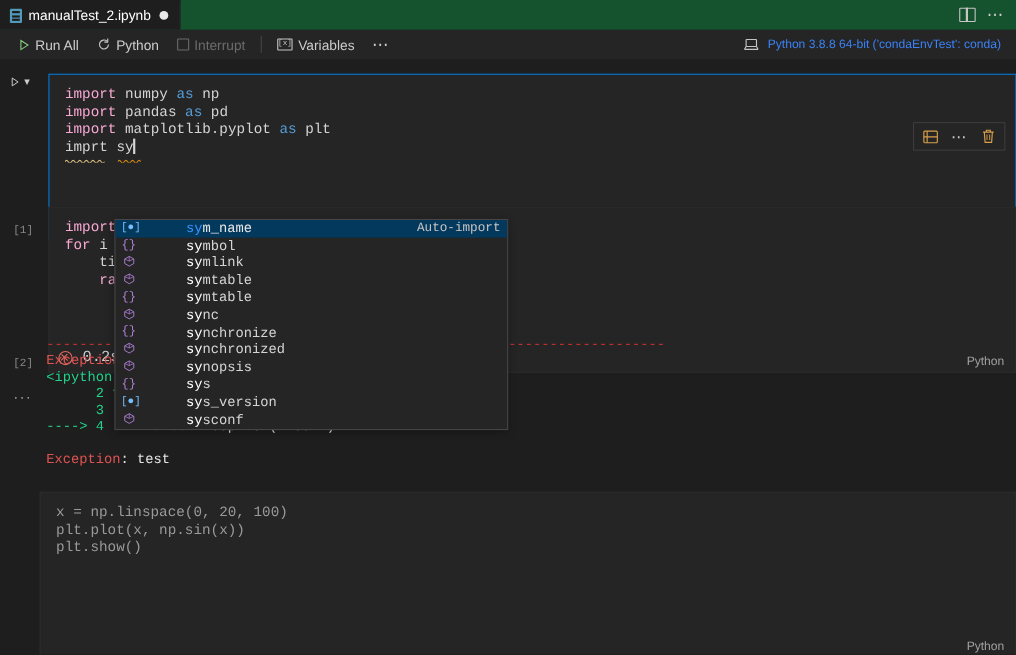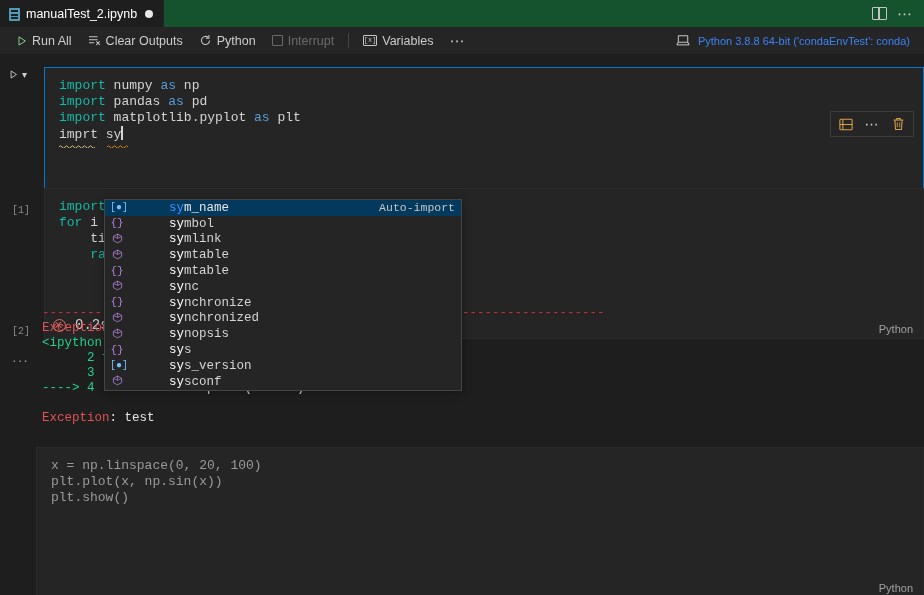--- a/index.html
+++ b/index.html
@@ -102,21 +102,21 @@
   }
   .err-icon::before, .err-icon::after{
     content:""; position:absolute; left:4.2px; top:1.3px; width:1.4px; height:7.5px; background:#e06c60;
   }
   .err-icon::before{ transform:rotate(45deg); }
   .err-icon::after{ transform:rotate(-45deg); }
 
   .dots-gutter { position:absolute; left:12px; color:#9a9a9a; font-size:14px; line-height:6px; letter-spacing:1px;}
 
   
-  .k  { color:#14b8a6; }   
+  .k  { color:#f9a8d4; }   
   .kb { color:#569cd6; }
   .pl { color:#d4d4d4; }
   .dim{ color:#9a9a9a; }
 
   .squiggle { position:absolute; height:3px; }
   .squiggle svg { display:block; }
   .caret { display:inline-block; width:1.5px; height:14px; background:#d4d4d4; vertical-align:-2.5px; }
 
   
   .output {
@@ -182,29 +182,20 @@
 
     <div class="tb-item">
       <span class="g-play-outline">
         <svg width="12" height="12" viewBox="0 0 16 16">
             <path d="M4 2.5 L12.5 8 L4 13.5 Z" fill="none" stroke="#89d185" stroke-width="1.3"></path>
           </svg>
       </span>
       <span>Run All</span>
     </div>
 
-    <div class="tb-item">
-      <span class="g-clear">
-        <svg width="14" height="12" viewBox="0 0 16 14">
-          <path d="M1 2h10M1 5.5h10M1 9h6" stroke="#c5c5c5" stroke-width="1.2" fill="none"></path>
-          <path d="M9.5 7.5l4 4M13.5 7.5l-4 4" stroke="#c5c5c5" stroke-width="1.2" fill="none"></path>
-        </svg>
-      </span>
-      <span>Clear Outputs</span>
-    </div>
 
     <div class="tb-item">
       <span class="g-restart">
         <svg width="13" height="13" viewBox="0 0 16 16">
           <path d="M13 8a5 5 0 1 1-1.6-3.7" stroke="#c5c5c5" stroke-width="1.3" fill="none"></path>
           <path d="M12.2 1.3 L12.2 5.2 L8.4 5.2" stroke="#c5c5c5" stroke-width="1.3" fill="none" stroke-linejoin="round"></path>
         </svg>
       </span>
       <span>Python</span>
     </div>

